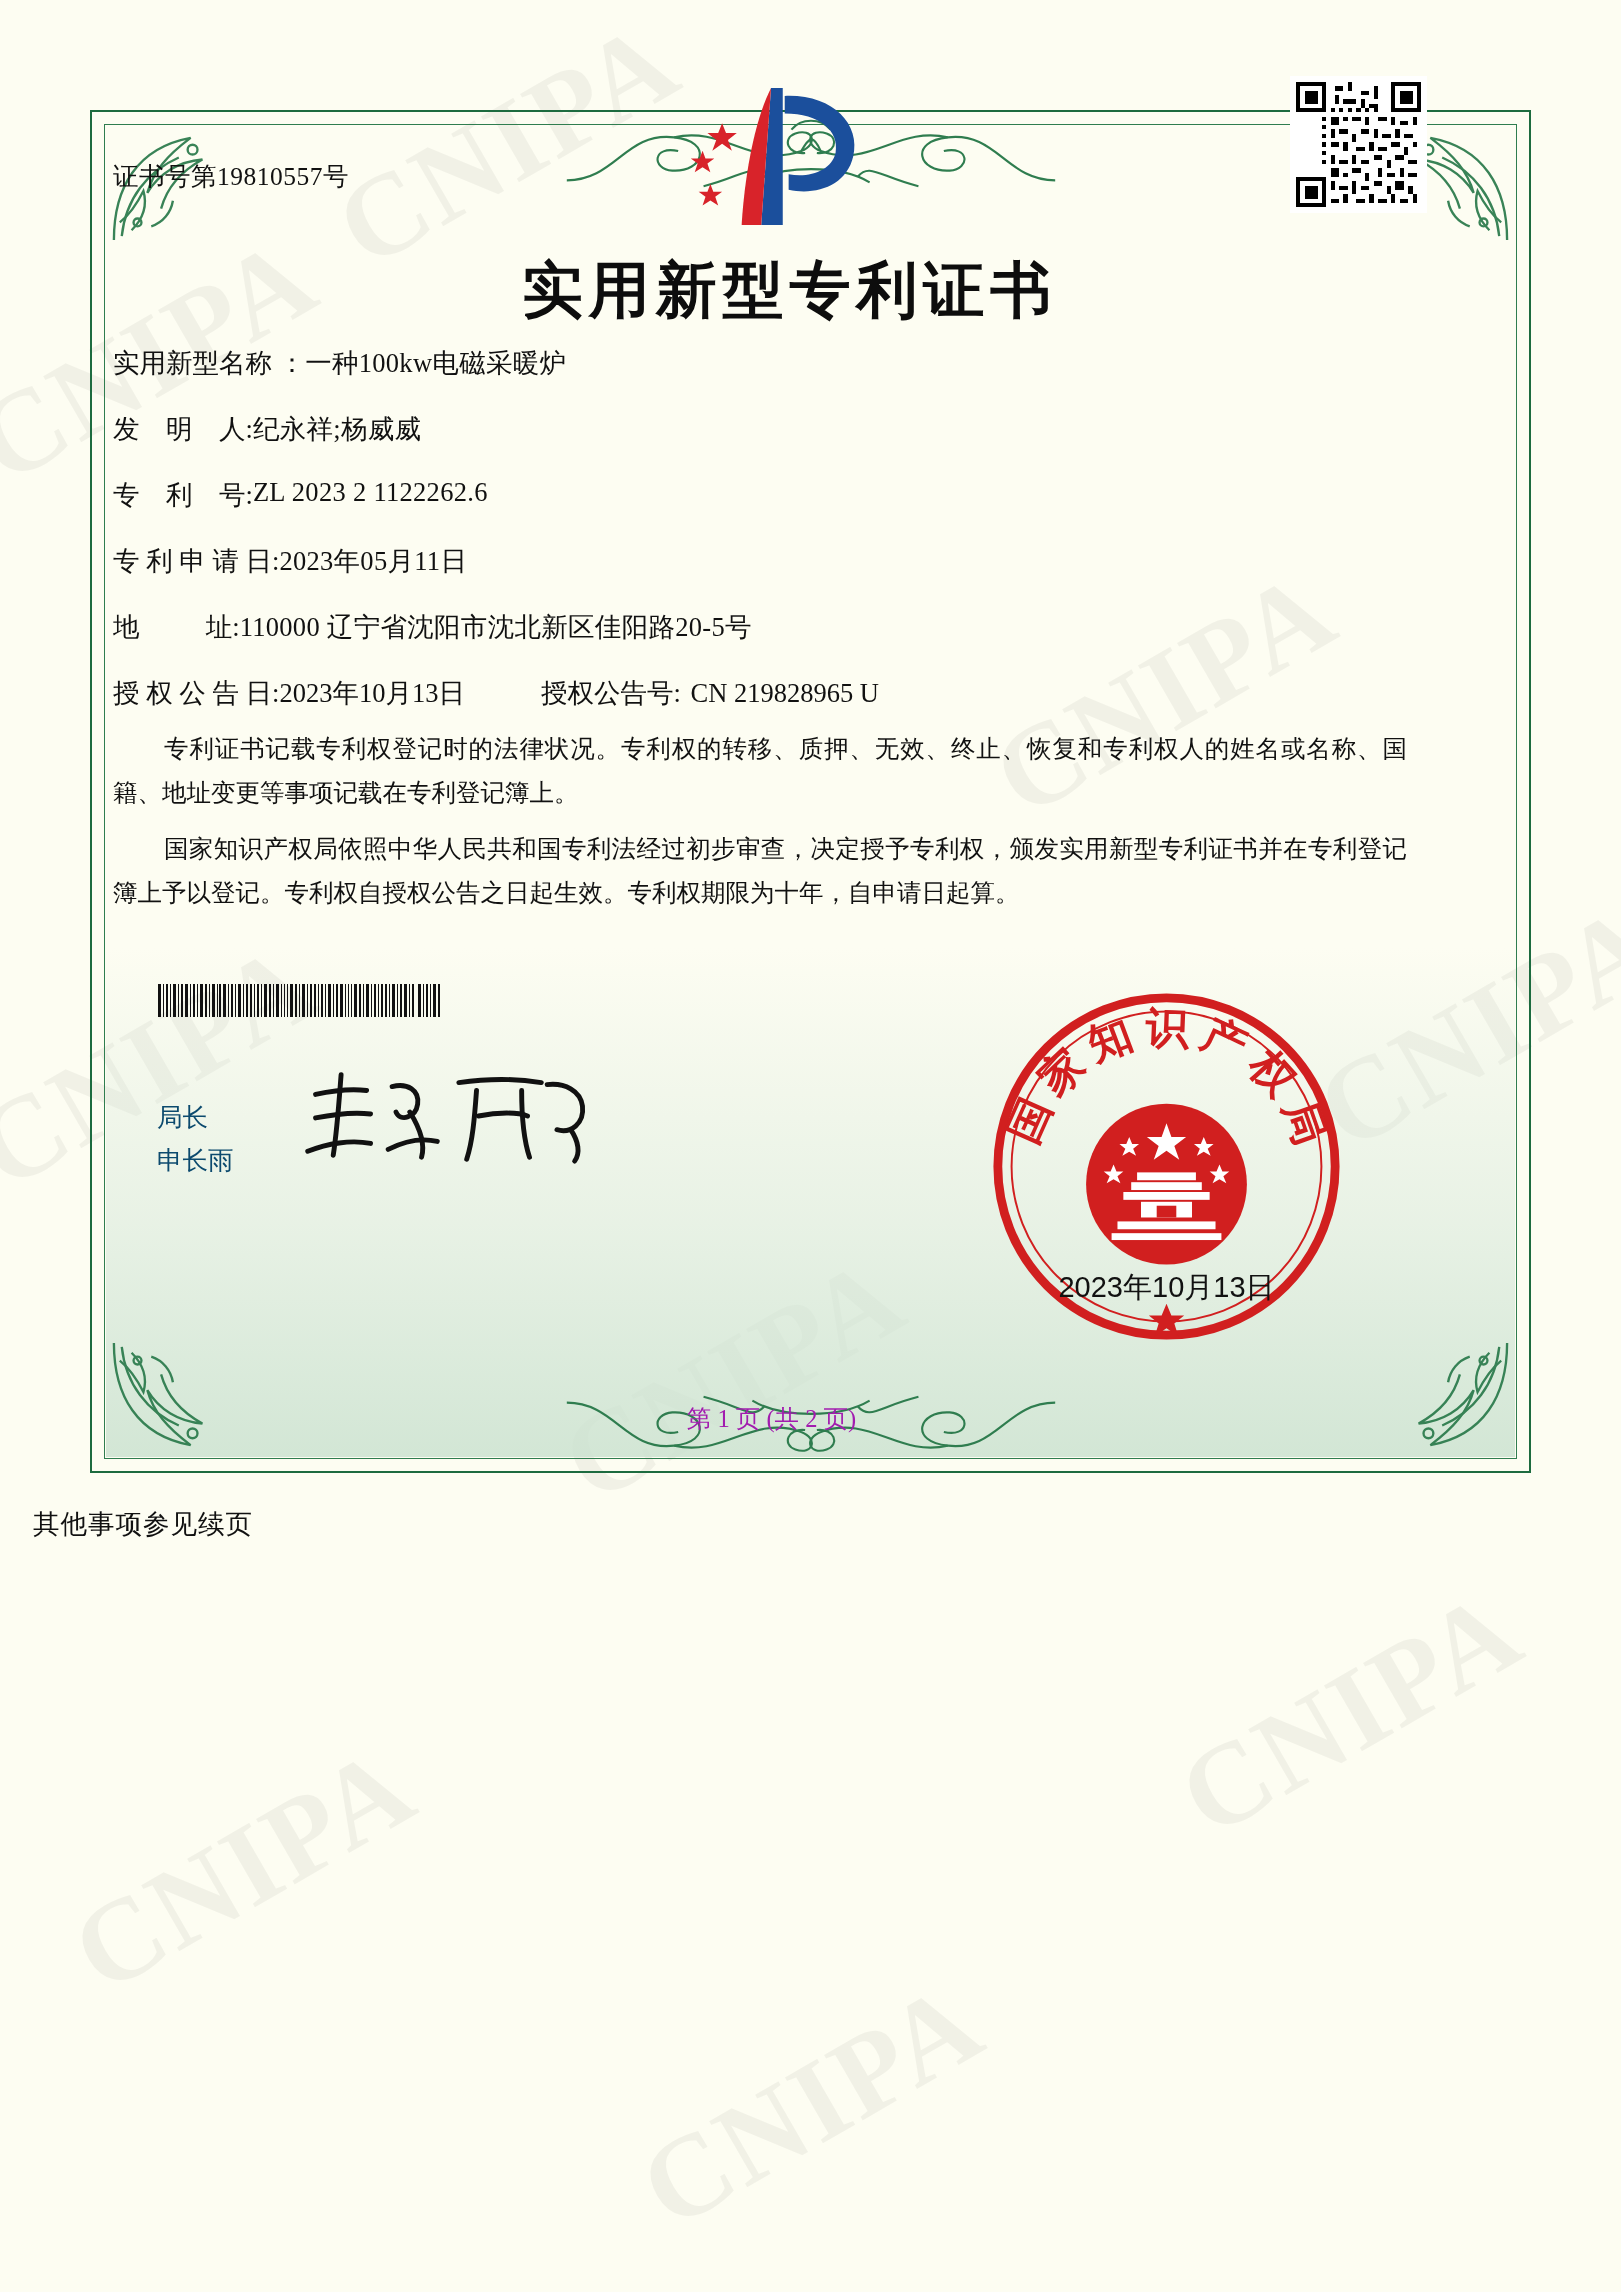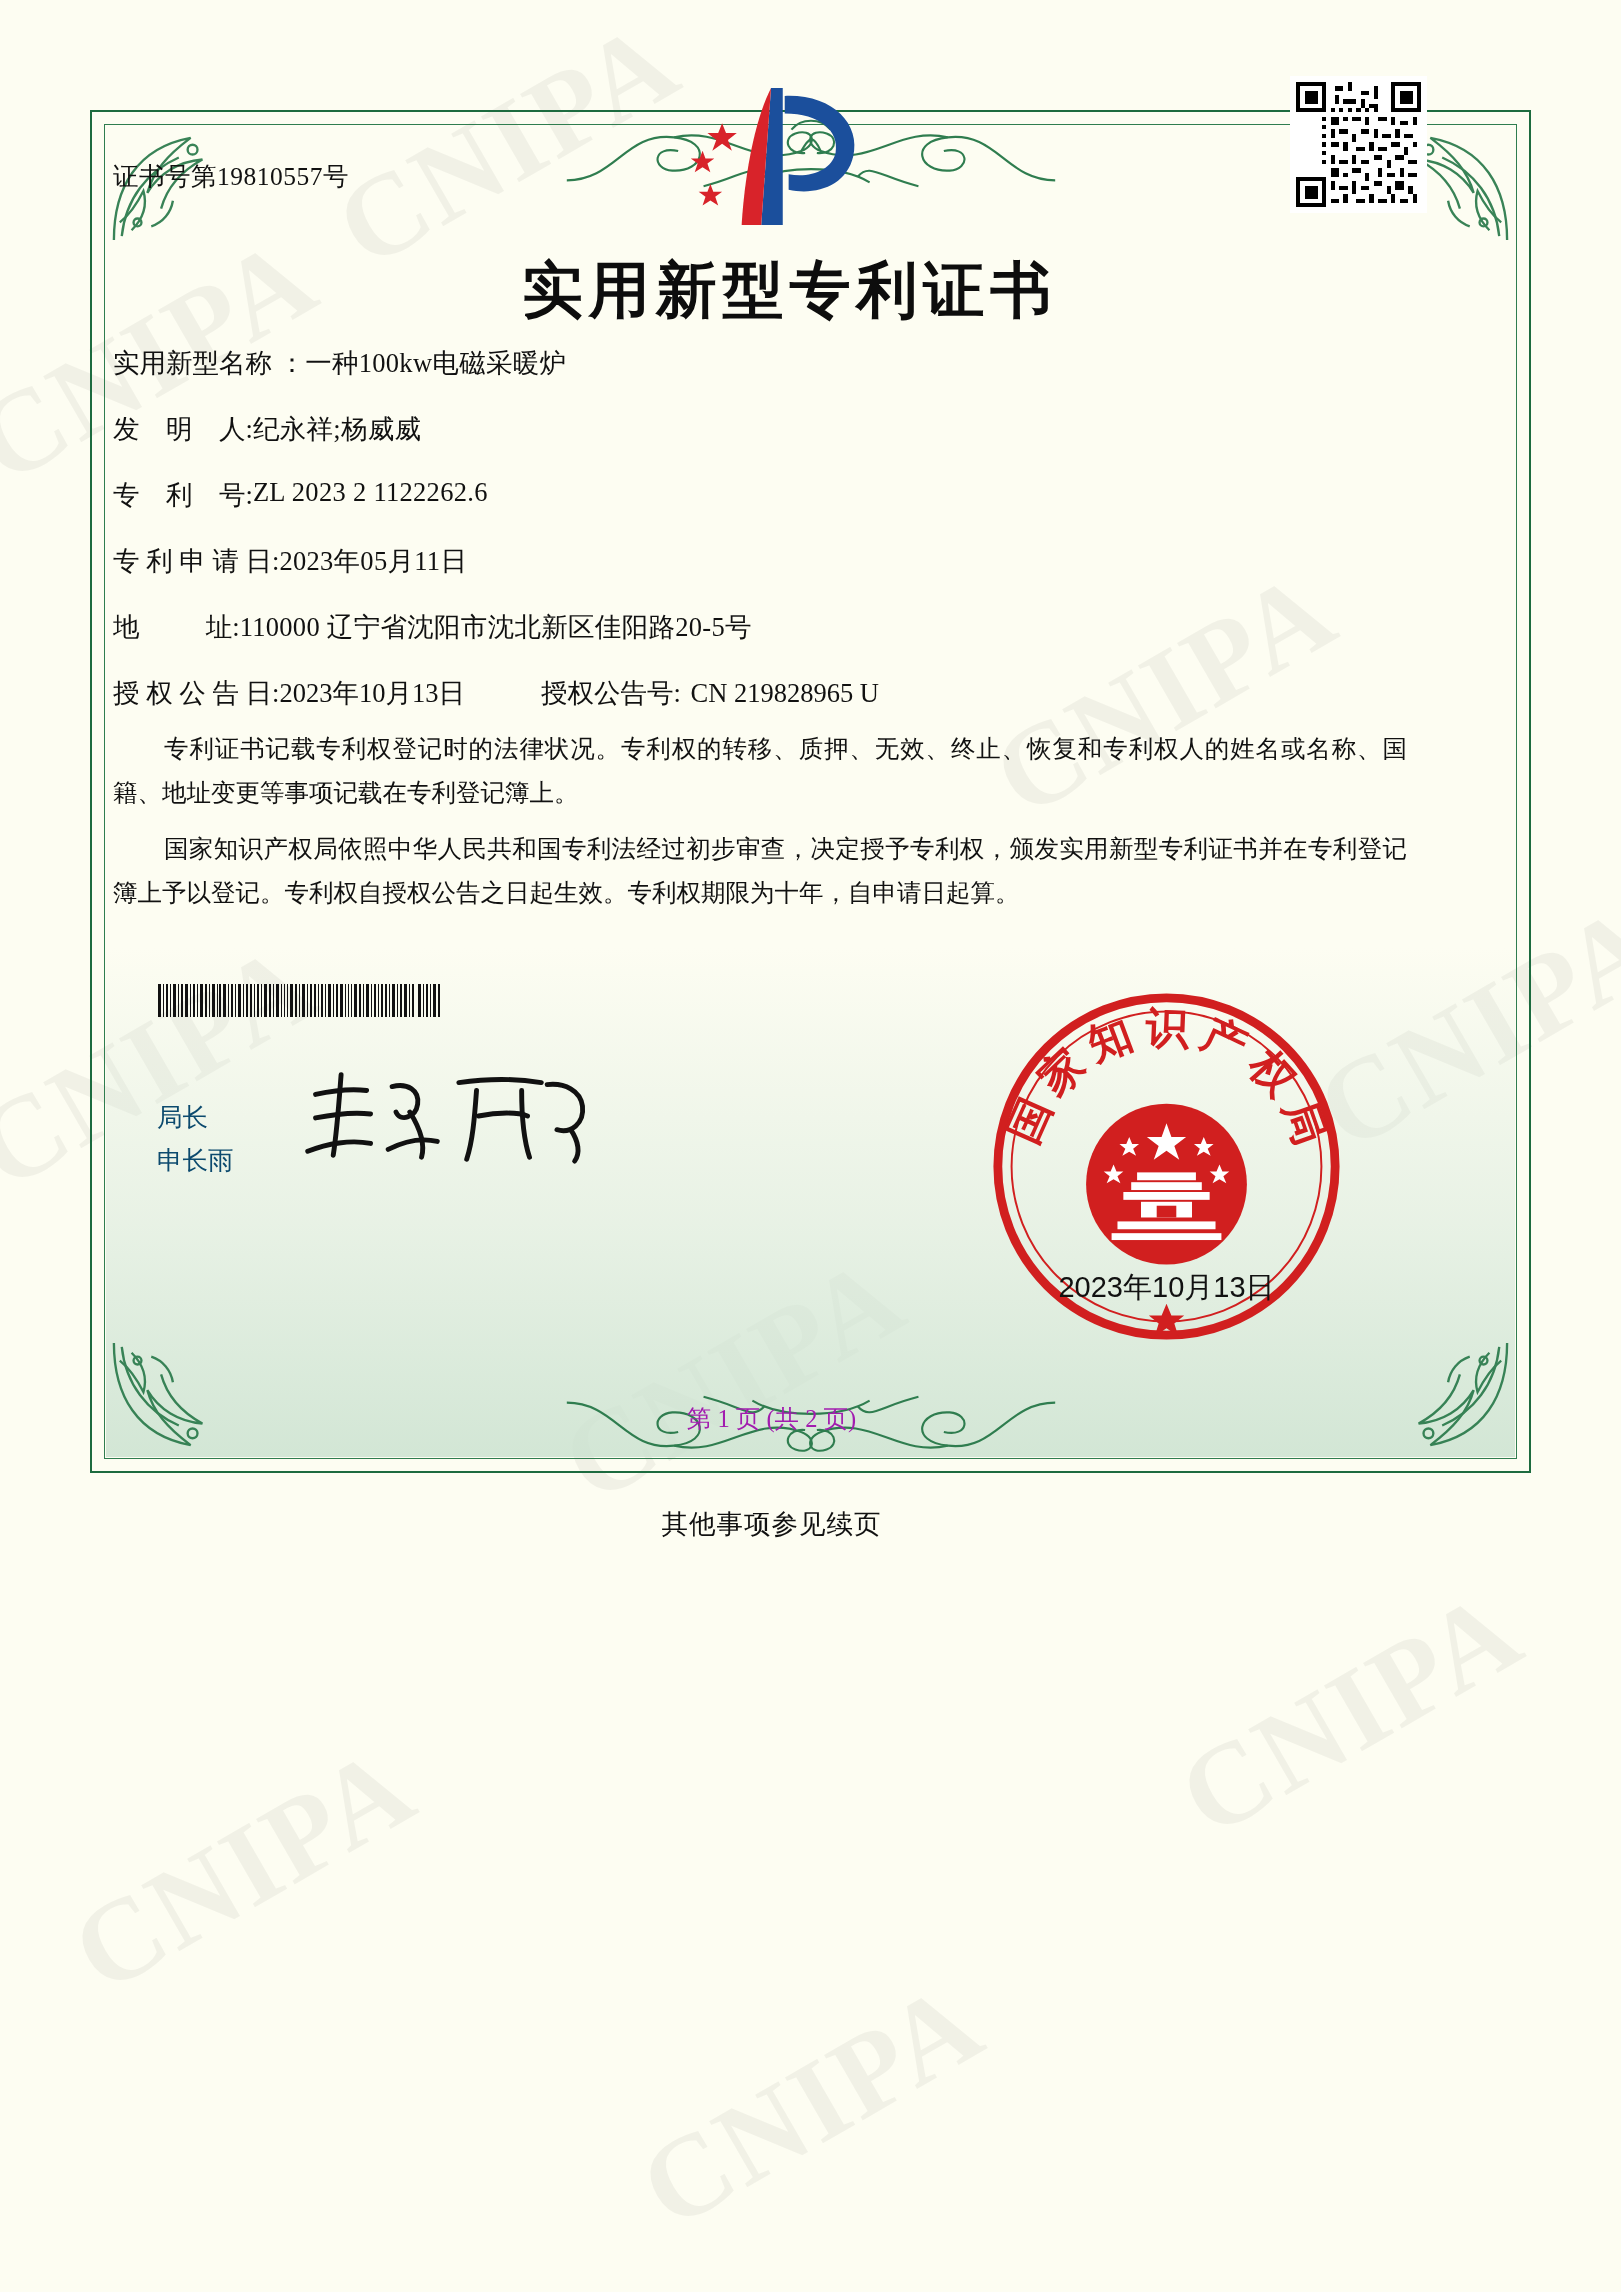--- a/index.html
+++ b/index.html
@@ -256,24 +256,25 @@
     top: 1402px;
     text-align: center;
     font-size: 24.5px;
     color: #a21caf;
   }
 
   .footer-note {
     position: absolute;
     left: 0; right: 0;
     top: 1506px;
-    text-align: center;
+    text-align: left;
     font-size: 26.5px;
     color: #111;
     letter-spacing: 1px;
+    padding-left: 33px;
   }
 </style>
 </head>
 <body>
 
 <div class="watermark-layer">
   <div class="wm" style="left:-39px;  top:294px;  font-size:116px;">CNIPA</div>
   <div class="wm" style="left:323px;  top:78px;   font-size:116px;">CNIPA</div>
   <div class="wm" style="left:980px; top:627px;  font-size:116px;">CNIPA</div>
   <div class="wm" style="left:1304px; top:961px;  font-size:116px;">CNIPA</div>

